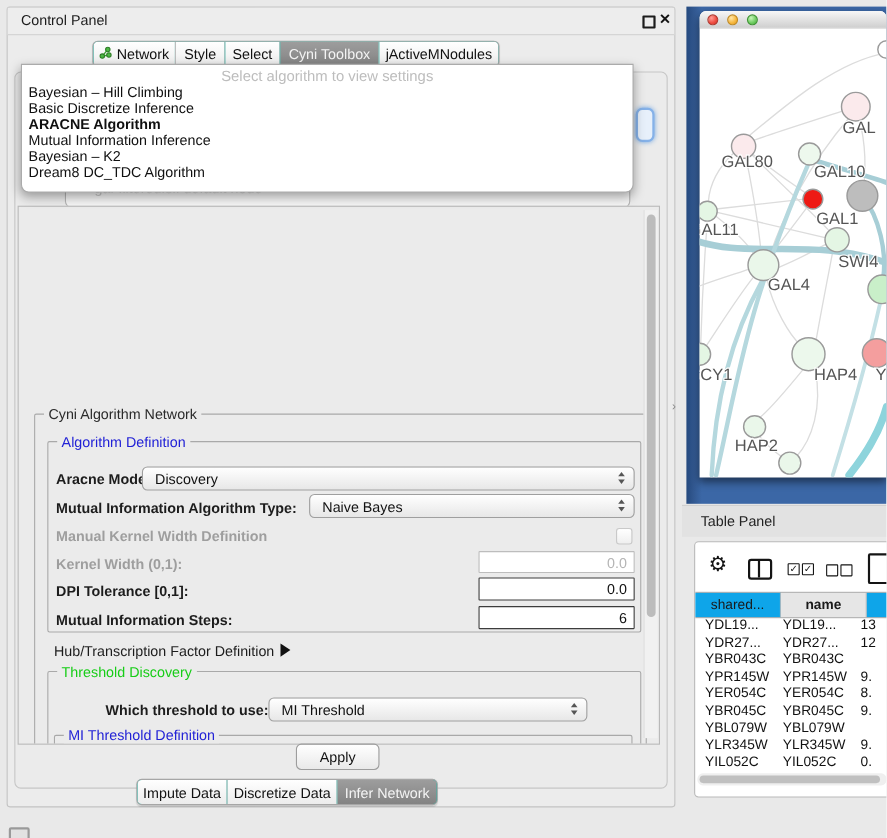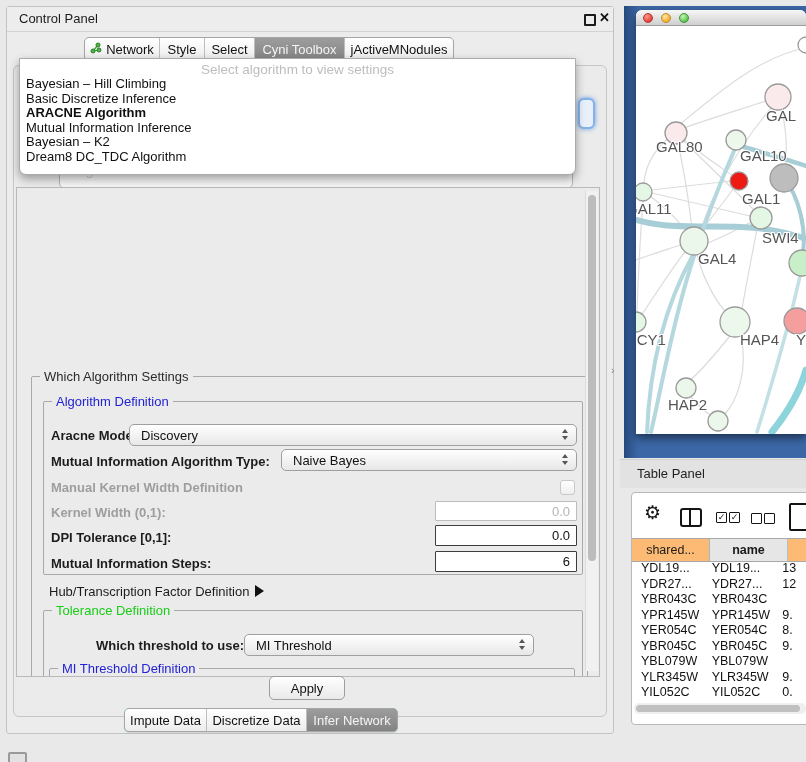--- a/index.html
+++ b/index.html
@@ -82,21 +82,21 @@
       border:1px solid #b9b9b9;border-radius:4px 0 0 4px;overflow:hidden;}
   .gear{position:absolute;left:12px;top:8px;font-size:19px;color:#141414;cursor:pointer;}
   .cols-icon{position:absolute;left:48px;top:15px;width:18px;height:15px;border:2px solid #141414;border-radius:3px;cursor:pointer;}
   .cols-icon i{position:absolute;left:7px;top:0;width:2px;height:100%;background:#141414;}
   .cb{position:absolute;width:9px;height:9px;border:1.5px solid #141414;border-radius:1px;font-size:9px;line-height:8px;
       color:#141414;text-align:center;cursor:pointer;}
   .doc-icon{position:absolute;left:157px;top:10px;width:18px;height:24px;border:2px solid #141414;border-radius:2px;cursor:pointer;}
   .tp-head{position:absolute;left:0;top:45px;display:flex;height:22px;border-top:1px solid #a9a9a9;border-bottom:1px solid #a9a9a9;}
   .th{box-sizing:border-box;border-right:1px solid #9fb8c4;font-size:12.5px;color:#1a1a1a;
       display:flex;align-items:center;justify-content:center;cursor:pointer;}
-  .th.hl{background:#fdba74;}
+  .th.hl{background:#0ea5e9;}
   .th.plain{background:#e6e6e6;border-right-color:#bdbdbd;font-weight:bold;}
   .tp-rows{position:absolute;left:0;top:68px;width:100%;height:137px;overflow:hidden;}
   .tr{display:flex;height:15.5px;cursor:pointer;}
   .td{box-sizing:border-box;font-size:12.5px;color:#111;padding-left:9px;overflow:hidden;white-space:nowrap;}
   .tp-hscroll{position:absolute;left:2px;top:210px;width:172px;height:11px;background:#efefef;border-radius:5px;}
   .tp-hscroll .thumb{position:absolute;left:2px;top:2px;width:164px;height:7px;border-radius:4px;background:#c0c0c0;}
   .net-tab-icon{width:12px;height:12px;display:inline-block;}
 </style>
 </head>
 <body>
@@ -150,21 +150,21 @@
           <div class="popup-item sel">ARACNE Algorithm</div>
           <div class="popup-item">Mutual Information Inference</div>
           <div class="popup-item">Bayesian – K2</div>
           <div class="popup-item">Dream8 DC_TDC Algorithm</div>
         </div>
     </div>
 
     <div class="scrollpane">
 
       <div class="grp" style="left:14px;top:188px;width:555px;height:470px;">
-        <span class="legend">Which Algorithm Settings</span>
+        <span class="legend">Cyni Algorithm Network</span>
       </div>
 
       <div class="grp" style="left:26px;top:213px;width:538px;height:172px;">
         <span class="legend blue">Algorithm Definition</span>
       </div>
       <span class="lbl" style="left:34px;top:240px;">Aracne Mode:</span>
       <div class="combo" style="left:112px;top:236px;width:448px;">
         <span class="val">Discovery</span>
         <span class="spin">
             <i class="up"></i>
@@ -186,21 +186,21 @@
       <span class="lbl" style="left:34px;top:342px;">DPI Tolerance [0,1]:</span>
       <input class="field" style="left: 418px; top: 337px; width: 142px; height: 21px;" readonly="" value="0.0">
       <span class="lbl" style="left:34px;top:368px;">Mutual Information Steps:</span>
       <input class="field" style="left: 418px; top: 363px; width: 142px; height: 21px;" readonly="" value="6">
 
       <span class="lbl plain" style="left:32px;top:396px;">
         <span>Hub/Transcription Factor Definition</span><span class="tri-right"></span>
       </span>
 
       <div class="grp" style="left:26px;top:422px;width:538px;height:108px;">
-        <span class="legend green">Tolerance Definition</span>
+        <span class="legend green">Threshold Discovery</span>
       </div>
       <span class="lbl" style="left:79px;top:450px;">Which threshold to use:</span>
       <div class="combo" style="left:227px;top:446px;width:290px;">
         <span class="val">MI Threshold</span>
         <span class="spin">
             <i class="up"></i>
             <i class="dn"></i>
           </span>
       </div>
       <div class="grp" style="left:32px;top:480px;width:524px;height:44px;">

